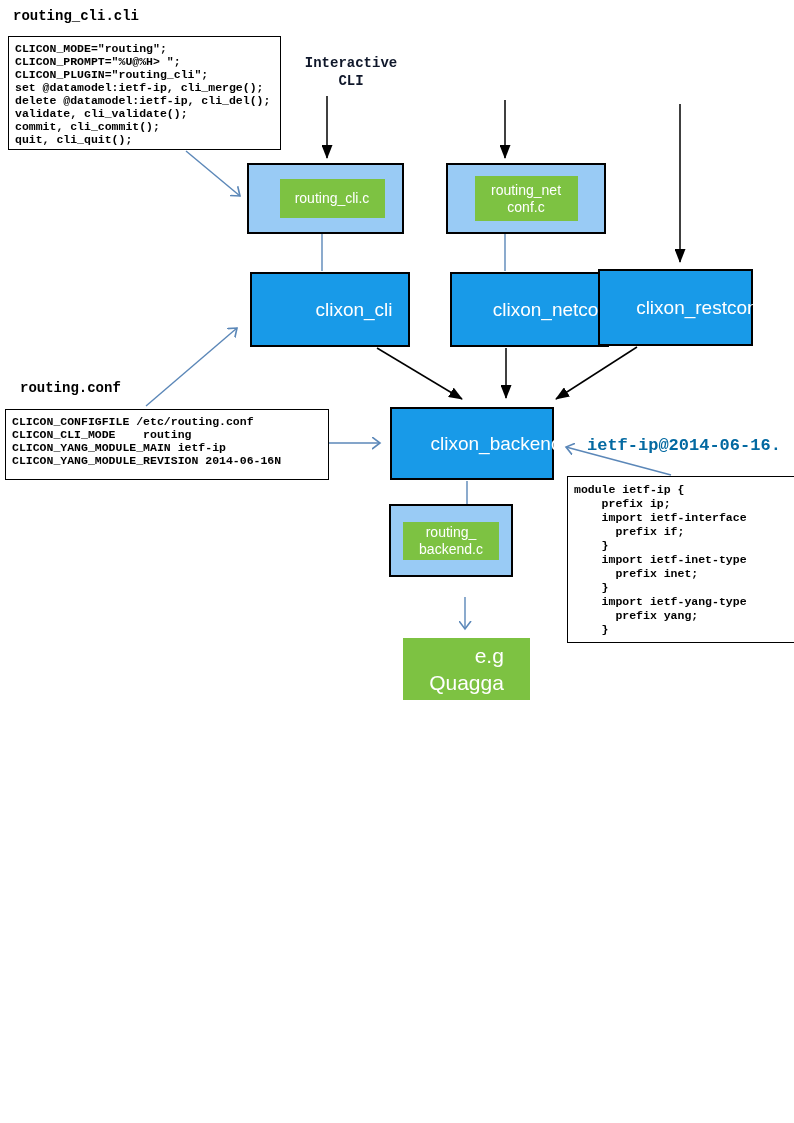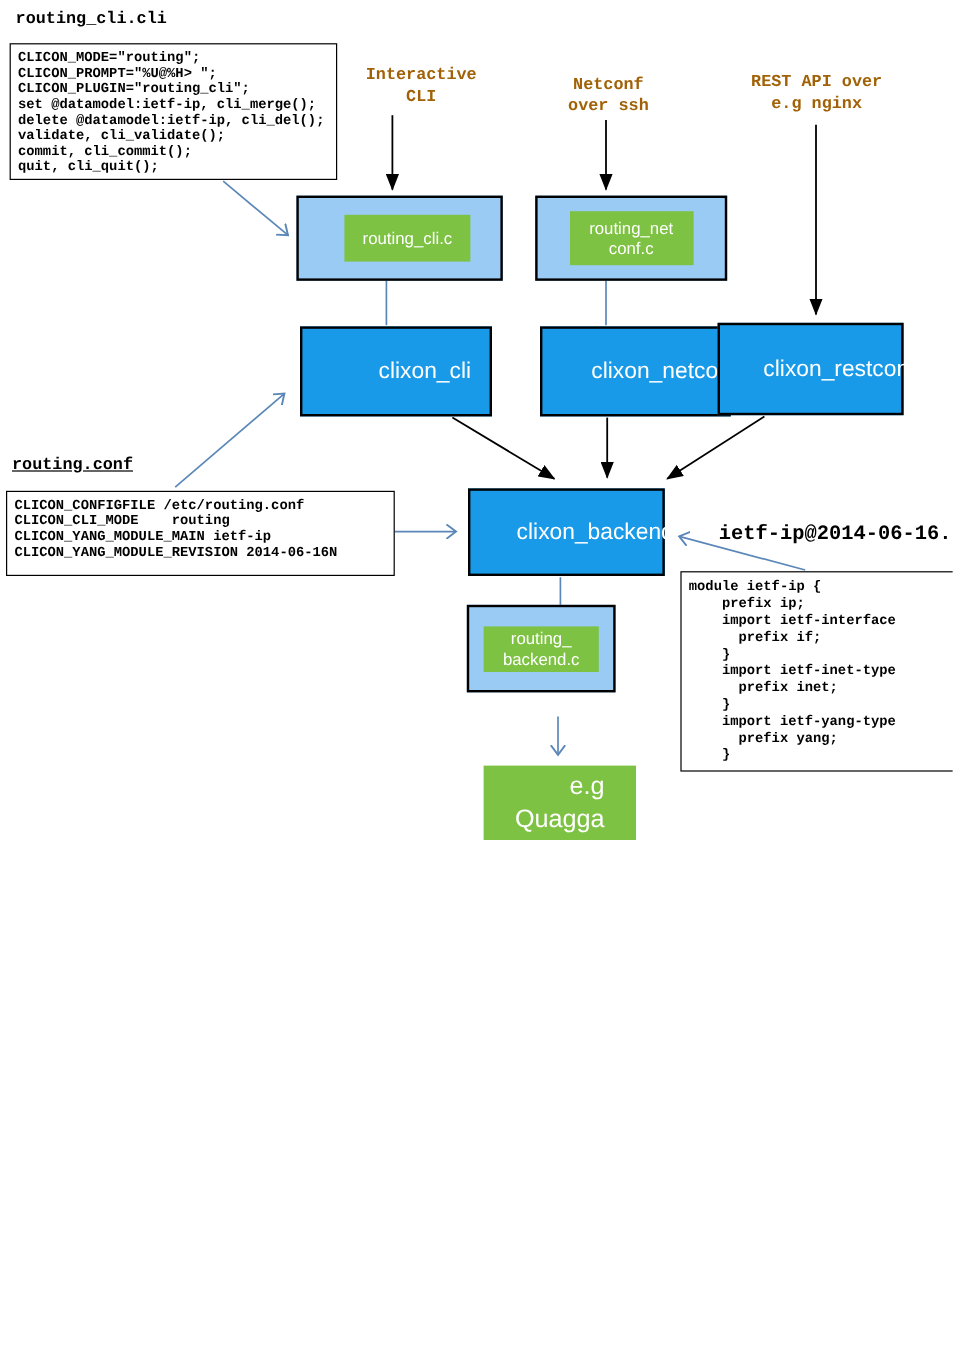--- a/index.html
+++ b/index.html
@@ -4,23 +4,23 @@
 <style>
   html,body{margin:0;padding:0;background:#fff;}
   #canvas{position:relative;width:794px;height:1123px;background:#fff;overflow:hidden;
           font-family:"Liberation Sans",sans-serif;}
   .abs{position:absolute;box-sizing:border-box;}
   #arrows{position:absolute;left:0;top:0;width:794px;height:1123px;pointer-events:none;}
   .file-title{font:bold 14px "Liberation Mono",monospace;color:#000;white-space:pre;text-align:right;}
   .codebox{font:bold 11.5px/13px "Liberation Mono",monospace;color:#000;background:#fff;
            border:1px solid #000;padding:5px 6px;margin:0;white-space:pre;overflow:hidden;}
   .codebox.tall{line-height:14px;padding-top:6px;}
-  .toplabel{font:bold 14px/18px "Liberation Mono",monospace;color:#a16207;text-align:center;
+  .toplabel{font:bold 14px/18px "Liberation Mono",monospace;color:#0f172a;text-align:center;
             white-space:pre-line;}
-  .yang-label{font:bold 17px "Liberation Mono",monospace;color:#000000;white-space:pre;margin-left:12px;}
+  .yang-label{font:bold 17px "Liberation Mono",monospace;color:#0369a1;white-space:pre;}
   .panel{background:#99CBF5;border:2px solid #000;display:flex;align-items:center;justify-content:center;}
   .plugin{background:#7DC242;color:#fff;font:14px/17px "Liberation Sans",sans-serif;
           display:flex;align-items:center;justify-content:center;text-align:center;white-space:pre-line;}
   .proc{background:#189AE8;border:2px solid #000;color:#fff;font:19px "Liberation Sans",sans-serif;
         display:flex;align-items:center;justify-content:center;text-align:center;padding-left:48px;}
   .quagga{background:#7DC242;color:#fff;font:21px/27px "Liberation Sans",sans-serif;
           display:flex;align-items:center;justify-content:center;text-align:right;white-space:pre-line;}
 </style>
 </head>
 <body>
@@ -59,38 +59,34 @@
 CLICON_PROMPT="%U@%H&gt; ";
 CLICON_PLUGIN="routing_cli";
 set @datamodel:ietf-ip, cli_merge();
 delete @datamodel:ietf-ip, cli_del();
 validate, cli_validate();
 commit, cli_commit();
 quit, cli_quit();</pre>
 
   <div class="abs toplabel" style="left:271px;top:54px;width:160px;">Interactive
 CLI</div>
-  <div class="abs toplabel" style="left:427px;top:62px;width:160px;">Netconf
-over ssh</div>
-  <div class="abs toplabel" style="left:598px;top:60px;width:165px;">REST API over
-e.g nginx</div>
 
-  <div class="abs panel" style="left:247px;top:163px;width:172px;height:71px;padding-left:13px;">
+  <div class="abs panel" style="left:247px;top:163px;width:157px;height:71px;padding-left:13px;">
     <div class="plugin" style="width:105px;height:39px;">routing_cli.c</div>
   </div>
   <div class="abs panel" style="left:430px;top:163px;width:160px;height:71px;margin-left:16px;">
     <div class="plugin" style="width:103px;height:45px;">routing_net
 conf.c</div>
   </div>
 
   <div class="abs proc" style="left:250px;top:272px;width:160px;height:75px;">clixon_cli</div>
   <div class="abs proc" style="left:426px;top:272px;width:159px;height:75px;margin-left:24px;">clixon_netconf</div>
   <div class="abs proc" style="left:598px;top:269px;width:155px;height:77px;">clixon_restconf</div>
 
-  <div class="abs file-title" style="left:10px;top:380px;text-decoration:underline;">routing.conf</div>
+  <div class="abs file-title" style="left:20px;top:380px;">routing.conf</div>
   <pre class="abs codebox" style="left:5px;top:409px;width:324px;height:71px;">CLICON_CONFIGFILE /etc/routing.conf
 CLICON_CLI_MODE    routing
 CLICON_YANG_MODULE_MAIN ietf-ip
 CLICON_YANG_MODULE_REVISION 2014-06-16N</pre>
 
   <div class="abs proc" style="left:390px;top:407px;width:164px;height:73px;">clixon_backend</div>
 
   <div class="abs yang-label" style="left:587px;top:436px;">ietf-ip@2014-06-16.</div>
   <pre class="abs codebox tall" style="left:567px;top:476px;width:250px;height:167px;">module ietf-ip {
     prefix ip;

